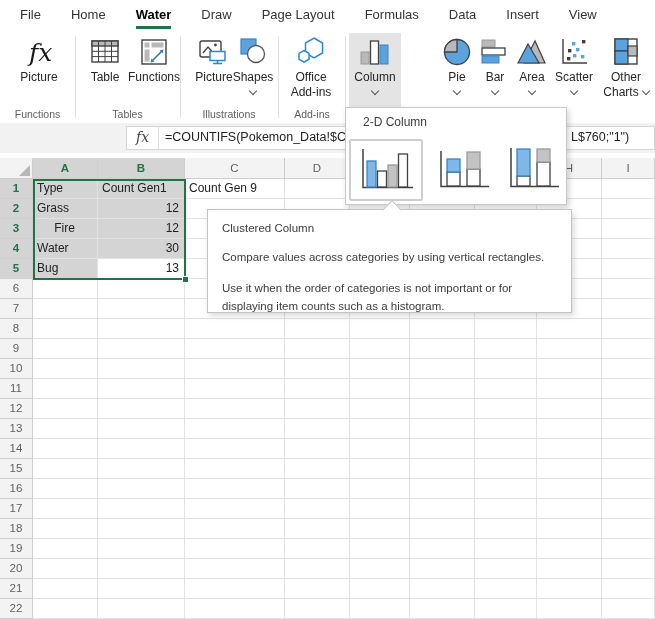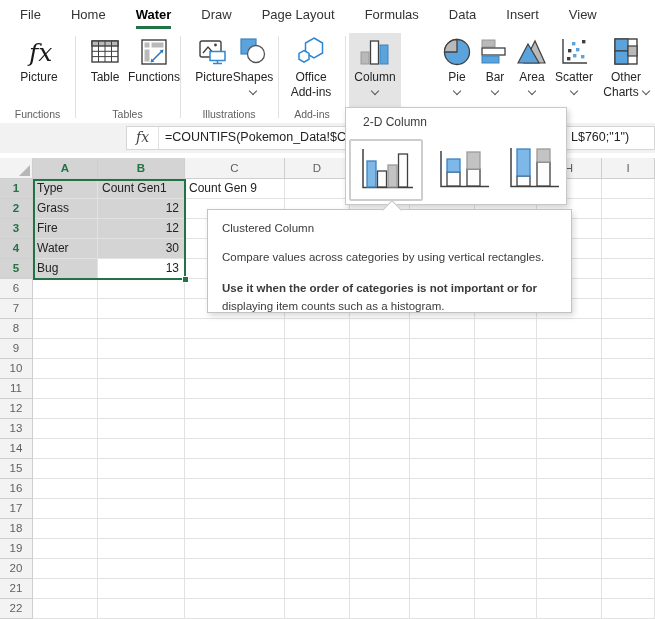--- a/index.html
+++ b/index.html
@@ -55,21 +55,21 @@
   #dd-title{position:absolute;left:17px;top:7px;font-size:12px;color:#3c3c3c;}
   .dd-opt{position:absolute;top:37px;width:60px;height:50px;}
   .dd-frame{position:absolute;left:3px;top:31px;width:74px;height:62px;border:2px solid #cdcdcd;border-radius:2px;
             background:#fff;box-sizing:border-box;display:flex;align-items:center;justify-content:center;}
   
   #tooltip{position:absolute;left:207px;top:209px;width:365px;height:104px;background:#fff;border:1px solid #c3c3c3;
            box-sizing:border-box;box-shadow:2px 3px 6px rgba(0,0,0,.15);z-index:11;
            padding:12px 14px;font-size:11.5px;color:#3b3b3b;}
   #tt-title{margin-bottom:15px;white-space:nowrap;}
   .tt-line{white-space:nowrap;line-height:1.55;}
-  .tt-gap{margin-top:13px;font-weight:bold;}
+  .tt-gap{margin-top:13px;}
   #tt-caret{position:absolute;left:385px;top:203px;width:13px;height:13px;background:#fff;transform:rotate(45deg);
             border-left:1px solid #c3c3c3;border-top:1px solid #c3c3c3;z-index:12;}
 </style>
 </head>
 <body>
 
 <div id="app">
 
   <div id="menubar">
     <span class="menu-item">File</span>
@@ -260,21 +260,21 @@
       <div class="cell cellsel" style="left: 33px; top: 41px; width: 65px; height: 20px; text-align: left;">Grass</div>
       <div class="cell cellsel" style="left: 98px; top: 41px; width: 87px; height: 20px; text-align: right;">12</div>
       <div class="cell" style="left: 185px; top: 41px; width: 100px; height: 20px;"></div>
       <div class="cell" style="left: 285px; top: 41px; width: 65px; height: 20px;"></div>
       <div class="cell" style="left: 350px; top: 41px; width: 60px; height: 20px;"></div>
       <div class="cell" style="left: 410px; top: 41px; width: 65px; height: 20px;"></div>
       <div class="cell" style="left: 475px; top: 41px; width: 62px; height: 20px;"></div>
       <div class="cell" style="left: 537px; top: 41px; width: 65px; height: 20px;"></div>
       <div class="cell" style="left: 602px; top: 41px; width: 53px; height: 20px;"></div>
       <div class="rowhead selhead" style="left: 0px; top: 61px; width: 33px; height: 20px;">3</div>
-      <div class="cell cellsel" style="left: 33px; top: 61px; width: 65px; height: 20px; text-align: left;">Fire</div>
+      <div class="cell cellsel" style="left: 33px; top: 61px; width: 65px; height: 20px; text-align: center;">Fire</div>
       <div class="cell cellsel" style="left: 98px; top: 61px; width: 87px; height: 20px; text-align: right;">12</div>
       <div class="cell" style="left: 185px; top: 61px; width: 100px; height: 20px;"></div>
       <div class="cell" style="left: 285px; top: 61px; width: 65px; height: 20px;"></div>
       <div class="cell" style="left: 350px; top: 61px; width: 60px; height: 20px;"></div>
       <div class="cell" style="left: 410px; top: 61px; width: 65px; height: 20px;"></div>
       <div class="cell" style="left: 475px; top: 61px; width: 62px; height: 20px;"></div>
       <div class="cell" style="left: 537px; top: 61px; width: 65px; height: 20px;"></div>
       <div class="cell" style="left: 602px; top: 61px; width: 53px; height: 20px;"></div>
       <div class="rowhead selhead" style="left: 0px; top: 81px; width: 33px; height: 20px;">4</div>
       <div class="cell cellsel" style="left: 33px; top: 81px; width: 65px; height: 20px; text-align: left;">Water</div>

